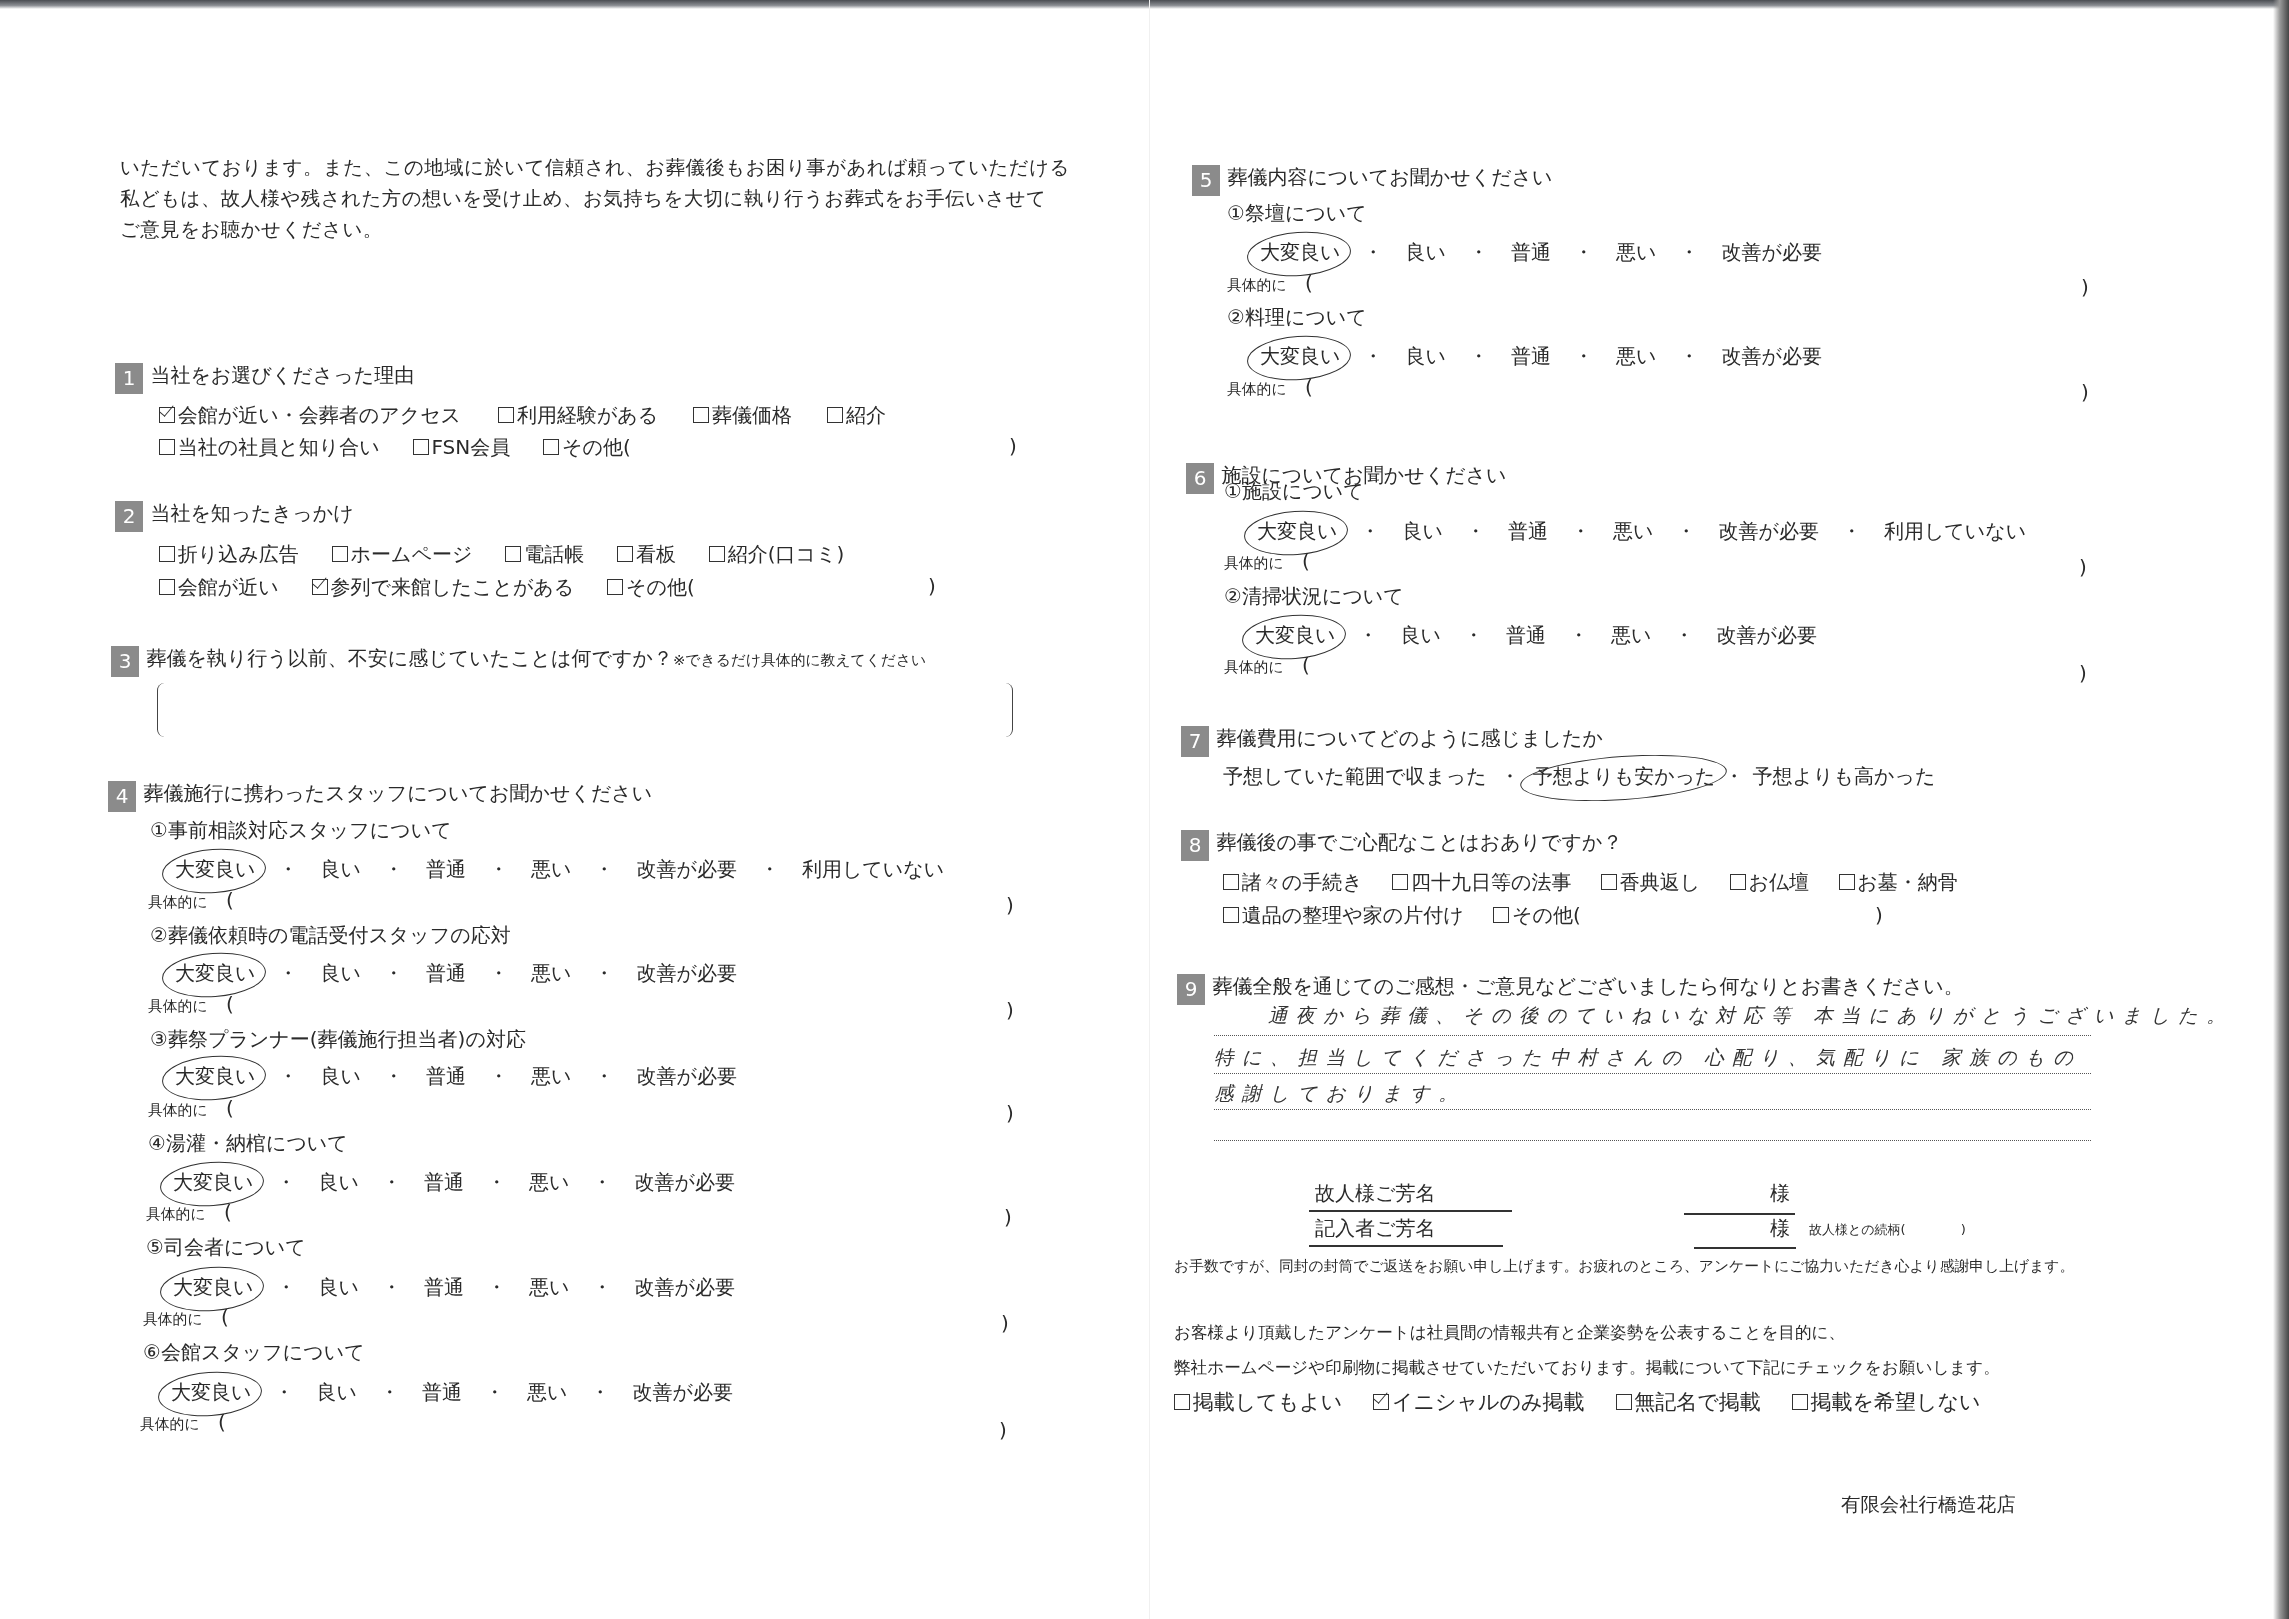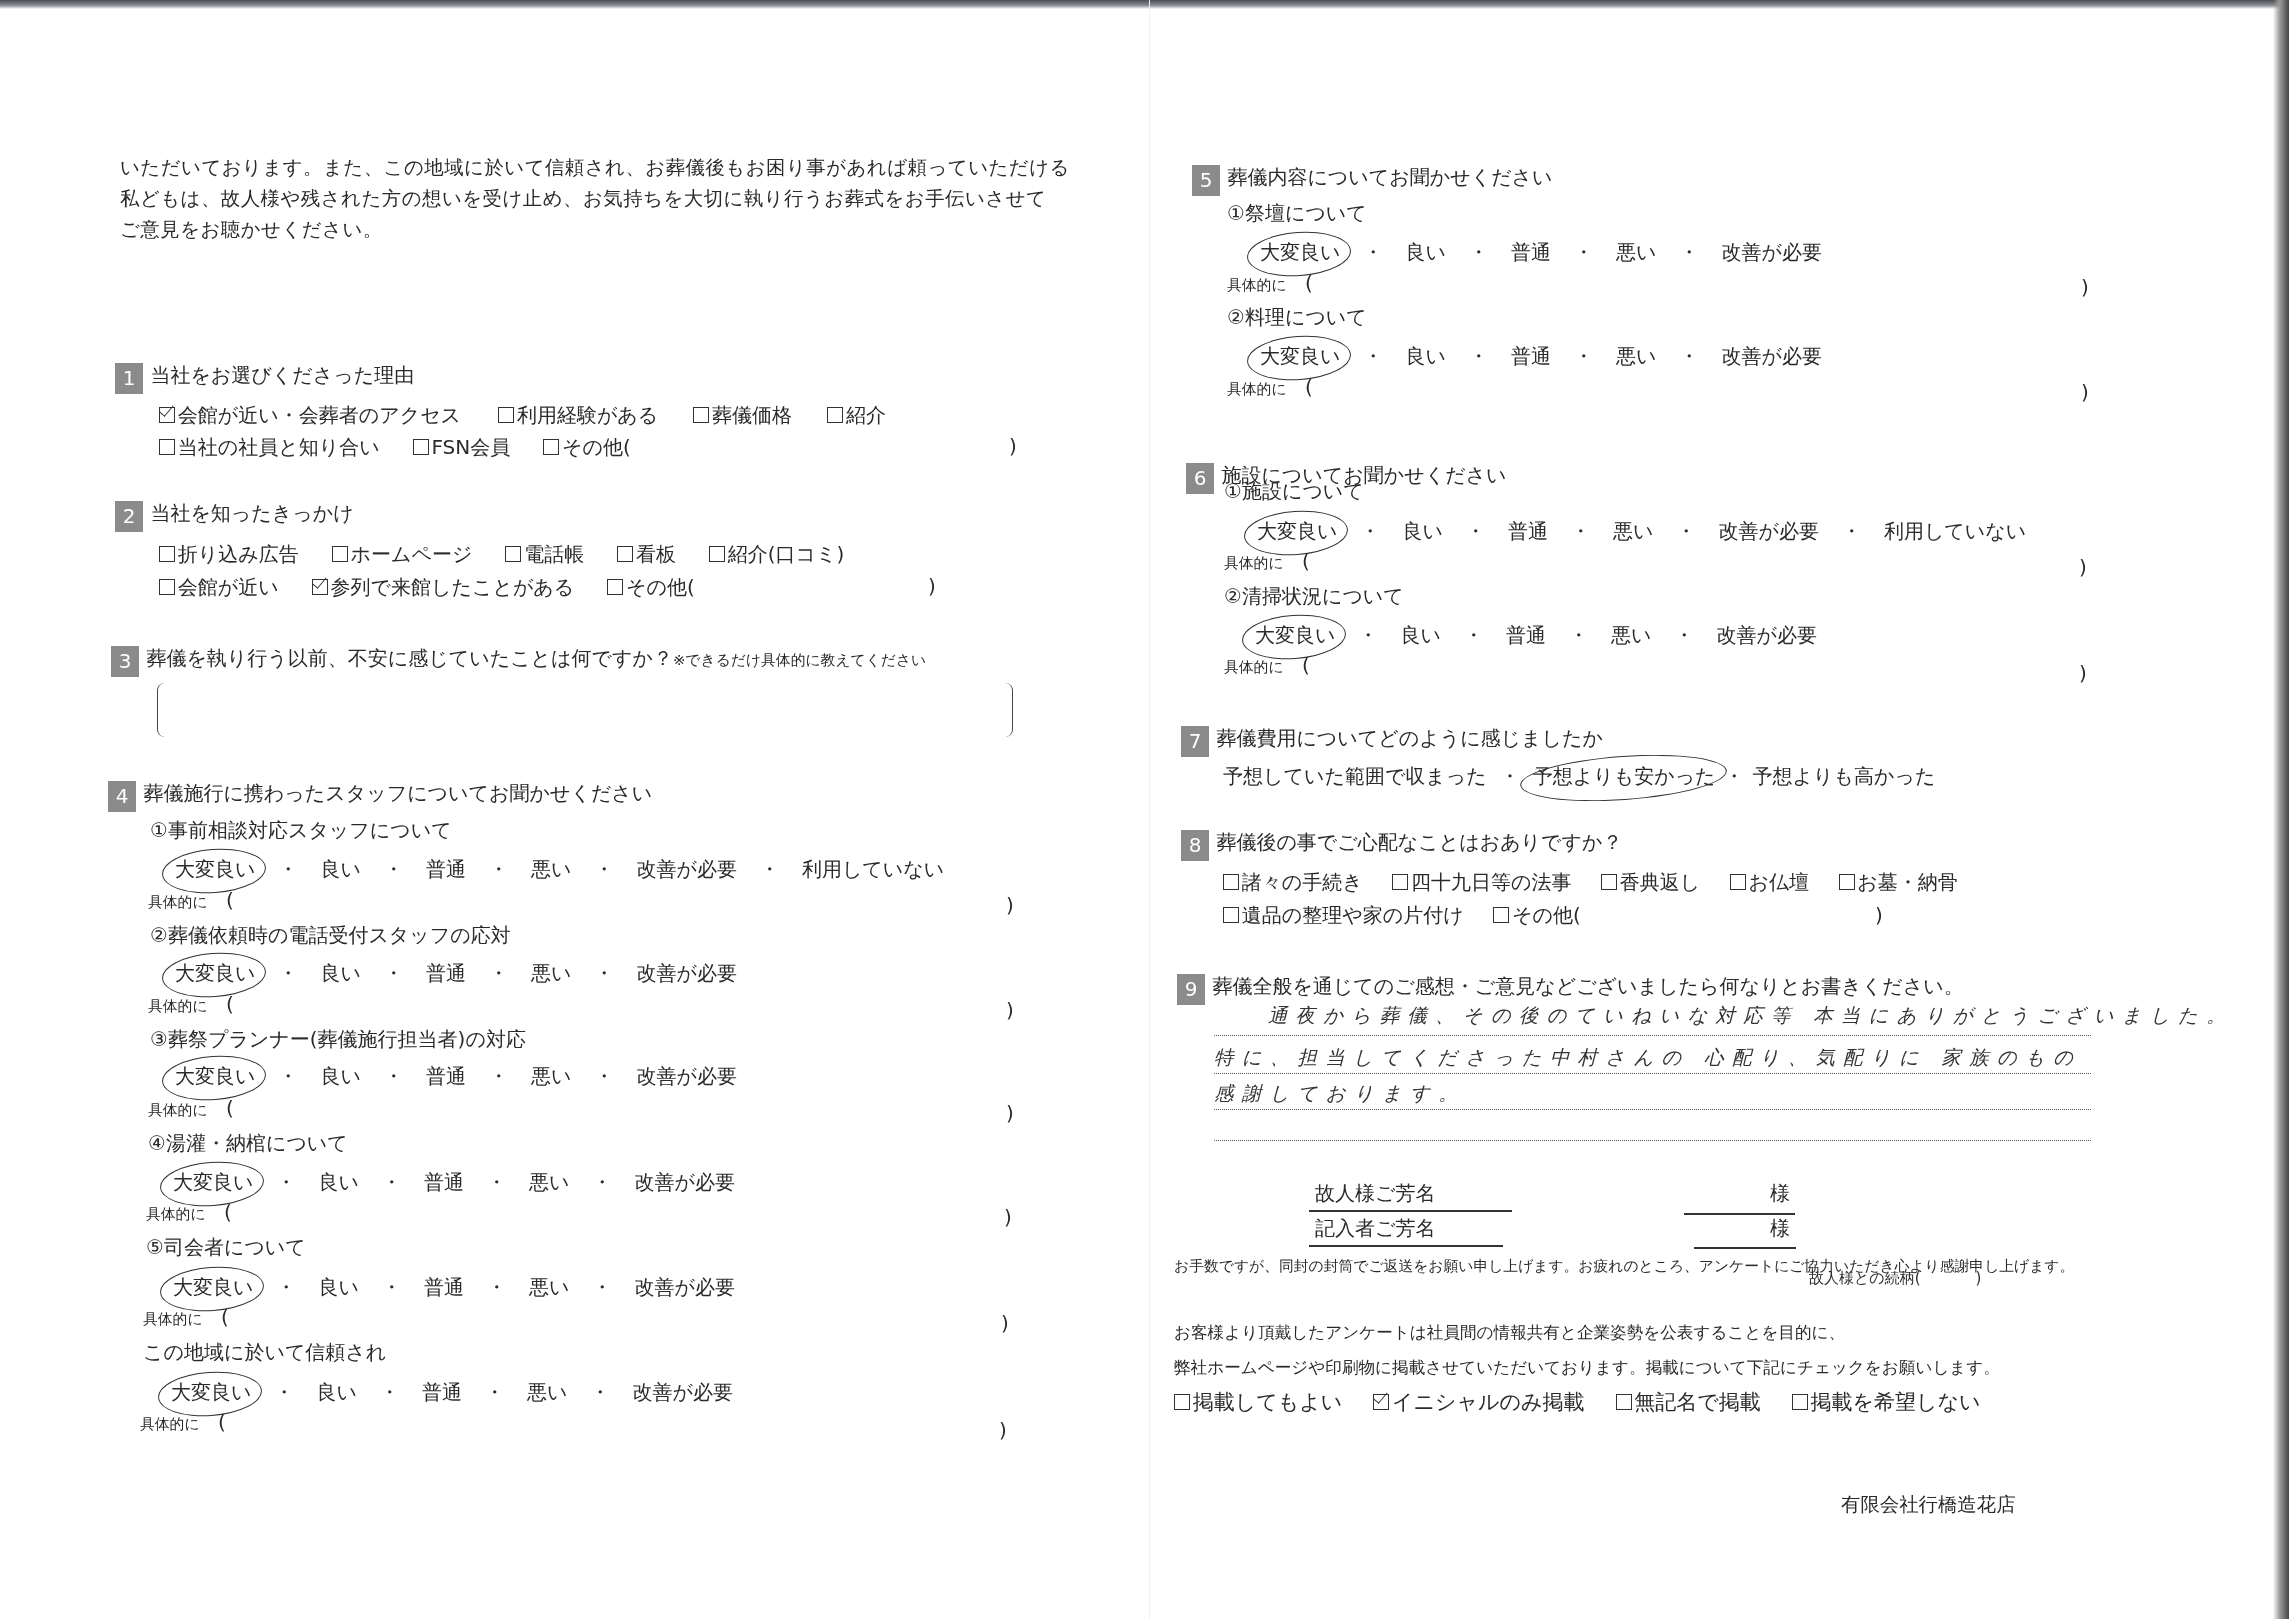--- a/index.html
+++ b/index.html
@@ -109,21 +109,21 @@
 <div class="abs" style="left:146px; top:1200px;"><span class="detail">具体的に</span><span class="paren" style="margin-left:18.5px;">(</span></div>
 <div class="abs paren" style="left:1004px; top:1205px;">)</div>
 
 <div class="abs row" style="left:146px; top:1232px;">⑤司会者について</div>
 <div class="abs row" style="left:173px; top:1272px;">
   <span class="opt circled">大変良い</span><span class="sep">・</span><span class="opt">良い</span><span class="sep">・</span><span class="opt">普通</span><span class="sep">・</span><span class="opt">悪い</span><span class="sep">・</span><span class="opt">改善が必要</span>
 </div>
 <div class="abs" style="left:143px; top:1305px;"><span class="detail">具体的に</span><span class="paren" style="margin-left:18.5px;">(</span></div>
 <div class="abs paren" style="left:1001px; top:1311px;">)</div>
 
-<div class="abs row" style="left:143px; top:1337px;">この地域に於いて信頼され</div>
+<div class="abs row" style="left:143px; top:1337px;">⑥会館スタッフについて</div>
 <div class="abs row" style="left:171px; top:1377px;">
   <span class="opt circled">大変良い</span><span class="sep">・</span><span class="opt">良い</span><span class="sep">・</span><span class="opt">普通</span><span class="sep">・</span><span class="opt">悪い</span><span class="sep">・</span><span class="opt">改善が必要</span>
 </div>
 <div class="abs" style="left:140px; top:1410px;"><span class="detail">具体的に</span><span class="paren" style="margin-left:18.5px;">(</span></div>
 <div class="abs paren" style="left:999px; top:1418px;">)</div>
 
 <div class="abs" style="left:1192px; top:162px;">
   <span class="badge">5</span><span class="q-title">葬儀内容についてお聞かせください</span>
 </div>
 <div class="abs row" style="left:1227px; top:198px;">①祭壇について</div>
@@ -188,21 +188,21 @@
 <div class="dotline" style="left:1214px; top:1140px; width:877px;"></div>
 
 <div class="abs row" style="left:1315px; top:1178px;">故人様ご芳名</div>
 <div class="uline" style="left:1309px; top:1210px; width:203px;"></div>
 <div class="abs row" style="left:1770px; top:1178px;">様</div>
 <div class="uline" style="left:1684px; top:1213px; width:111px;"></div>
 <div class="abs row" style="left:1315px; top:1213px;">記入者ご芳名</div>
 <div class="uline" style="left:1309px; top:1245px; width:194px;"></div>
 <div class="abs row" style="left:1770px; top:1213px;">様</div>
 <div class="uline" style="left:1694px; top:1247px; width:102px;"></div>
-<div class="abs" style="left:1809px; top:1269px; font-size:15px;"><span>故人様との続柄(</span><span style="display:inline-block;width:55px"></span><span>)</span></div>
+<div class="abs" style="left:1809px; top:1221px; font-size:13px;"><span>故人様との続柄(</span><span style="display:inline-block;width:55px"></span><span>)</span></div>
 
 <div class="abs" style="left:1174px; top:1257px; font-size:14.8px;">お手数ですが、同封の封筒でご返送をお願い申し上げます。お疲れのところ、アンケートにご協力いただき心より感謝申し上げます。</div>
 
 <div class="abs" style="left:1174px; top:1322px; font-size:16.6px;">お客様より頂戴したアンケートは社員間の情報共有と企業姿勢を公表することを目的に、</div>
 <div class="abs" style="left:1174px; top:1357px; font-size:16.6px;">弊社ホームページや印刷物に掲載させていただいております。掲載について下記にチェックをお願いします。</div>
 <div class="abs row" style="left:1174px; top:1387px; font-size:21px;">
   <span class="opt"><span class="box"></span><span>掲載してもよい</span></span><span style="display:inline-block;width:31px"></span><span class="opt"><span class="box checked"></span><span>イニシャルのみ掲載</span></span><span style="display:inline-block;width:31px"></span><span class="opt"><span class="box"></span><span>無記名で掲載</span></span><span style="display:inline-block;width:31px"></span><span class="opt"><span class="box"></span><span>掲載を希望しない</span></span>
 </div>
 <div class="abs" style="left:1841px; top:1491px; font-size:19.4px;">有限会社行橋造花店</div>
 

